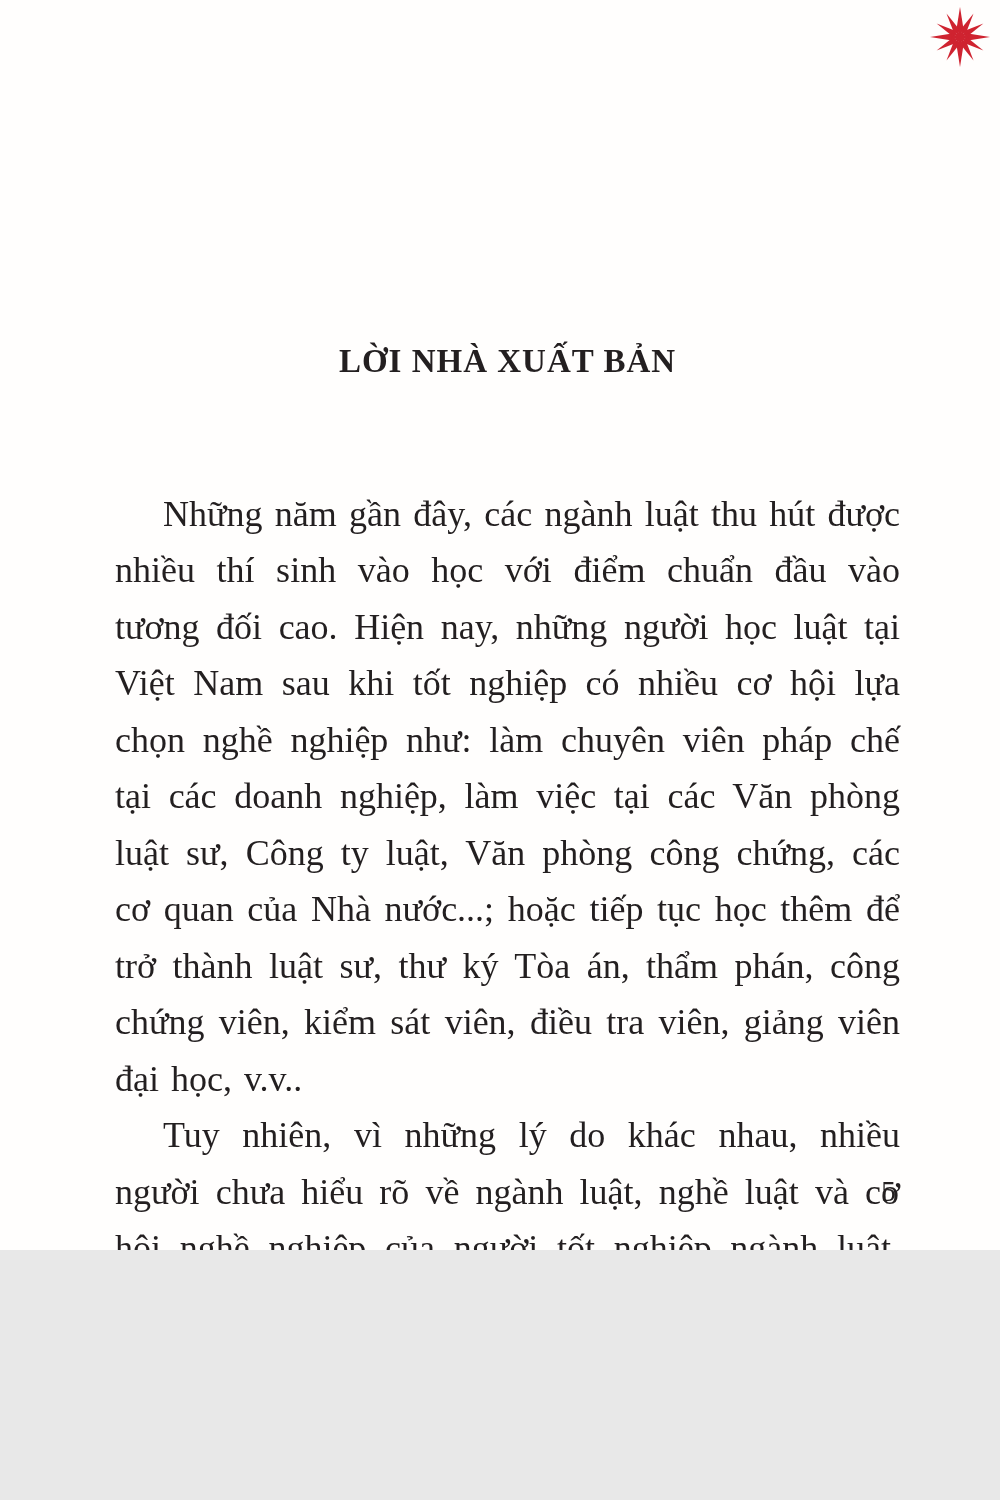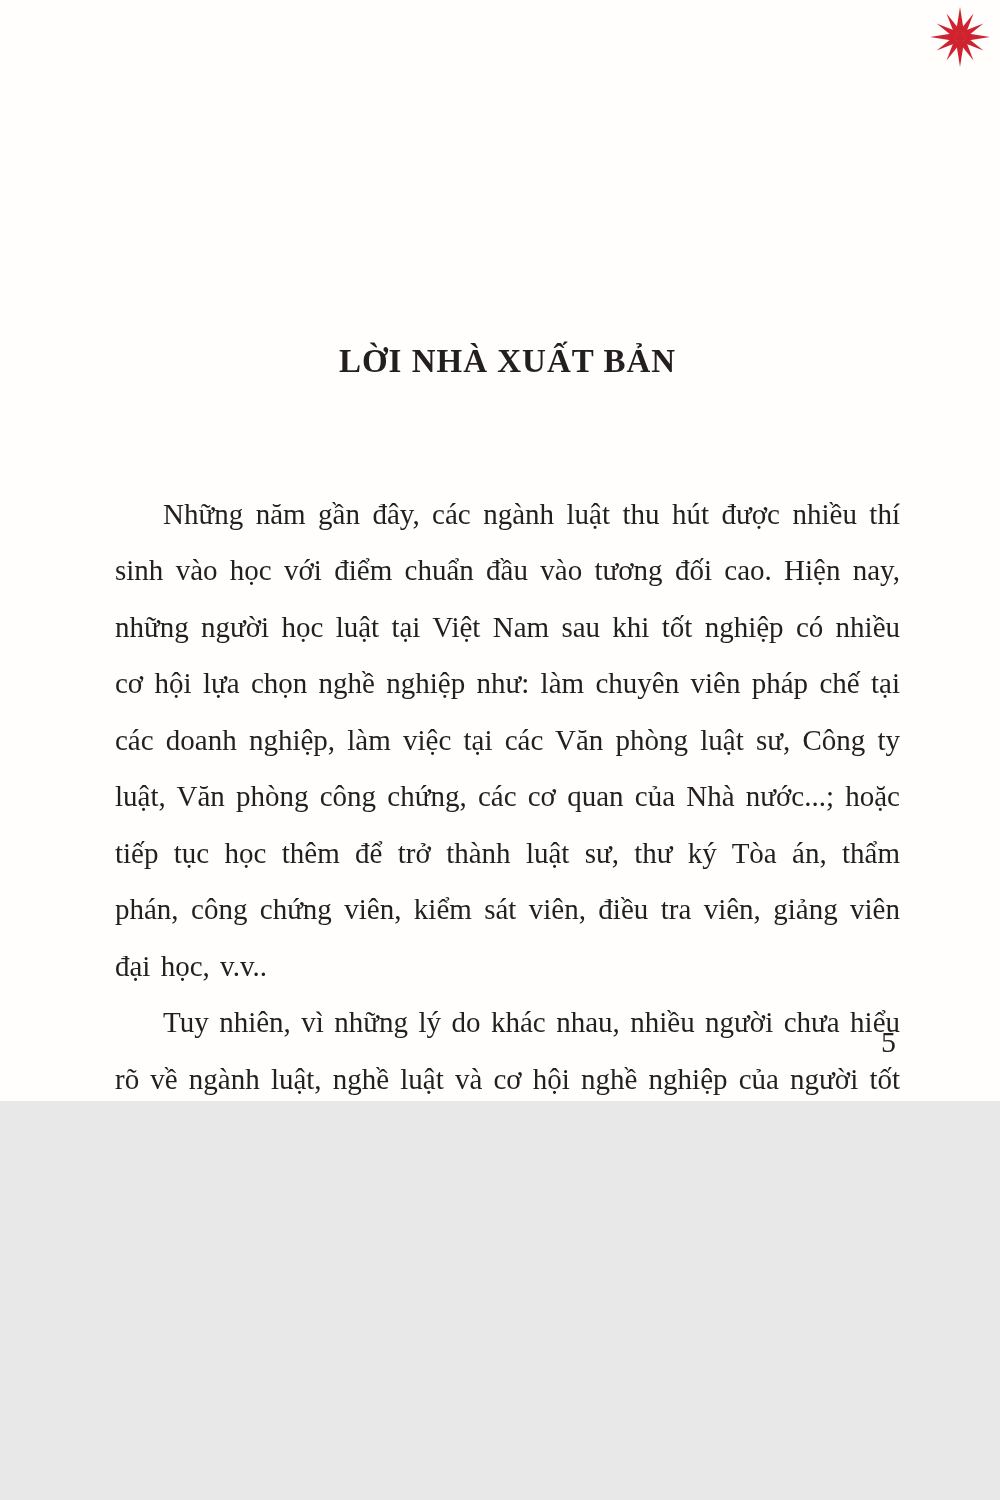--- a/index.html
+++ b/index.html
@@ -3,21 +3,21 @@
 <meta charset="utf-8">
 <style>
   html, body {
     margin: 0;
     padding: 0;
     background: #e8e8e8;
   }
   .page {
     position: relative;
     width: 1000px;
-    height: 1101px;
+    height: 1250px;
     margin: 0 auto;
     background: #fffefd;
     font-family: "Liberation Serif", "DejaVu Serif", serif;
     color: #231f20;
     overflow: hidden;
     box-sizing: border-box;
     padding: 0 100px 0 115px;
   }
   .logo {
     position: absolute;
@@ -38,21 +38,21 @@
     font-size: 33px;
     font-weight: bold;
     letter-spacing: 1px;
     line-height: 1.2;
   }
   .body-text {
     margin-top: 104px;
   }
   .body-text p {
     margin: 0;
-    font-size: 29px;
+    font-size: 36px;
     line-height: 56.5px;
     text-align: justify;
     text-indent: 48px;
     word-spacing: 3px;
   }
   .page-number {
     position: absolute;
     right: 104px;
     bottom: 42px;
     font-size: 30px;

